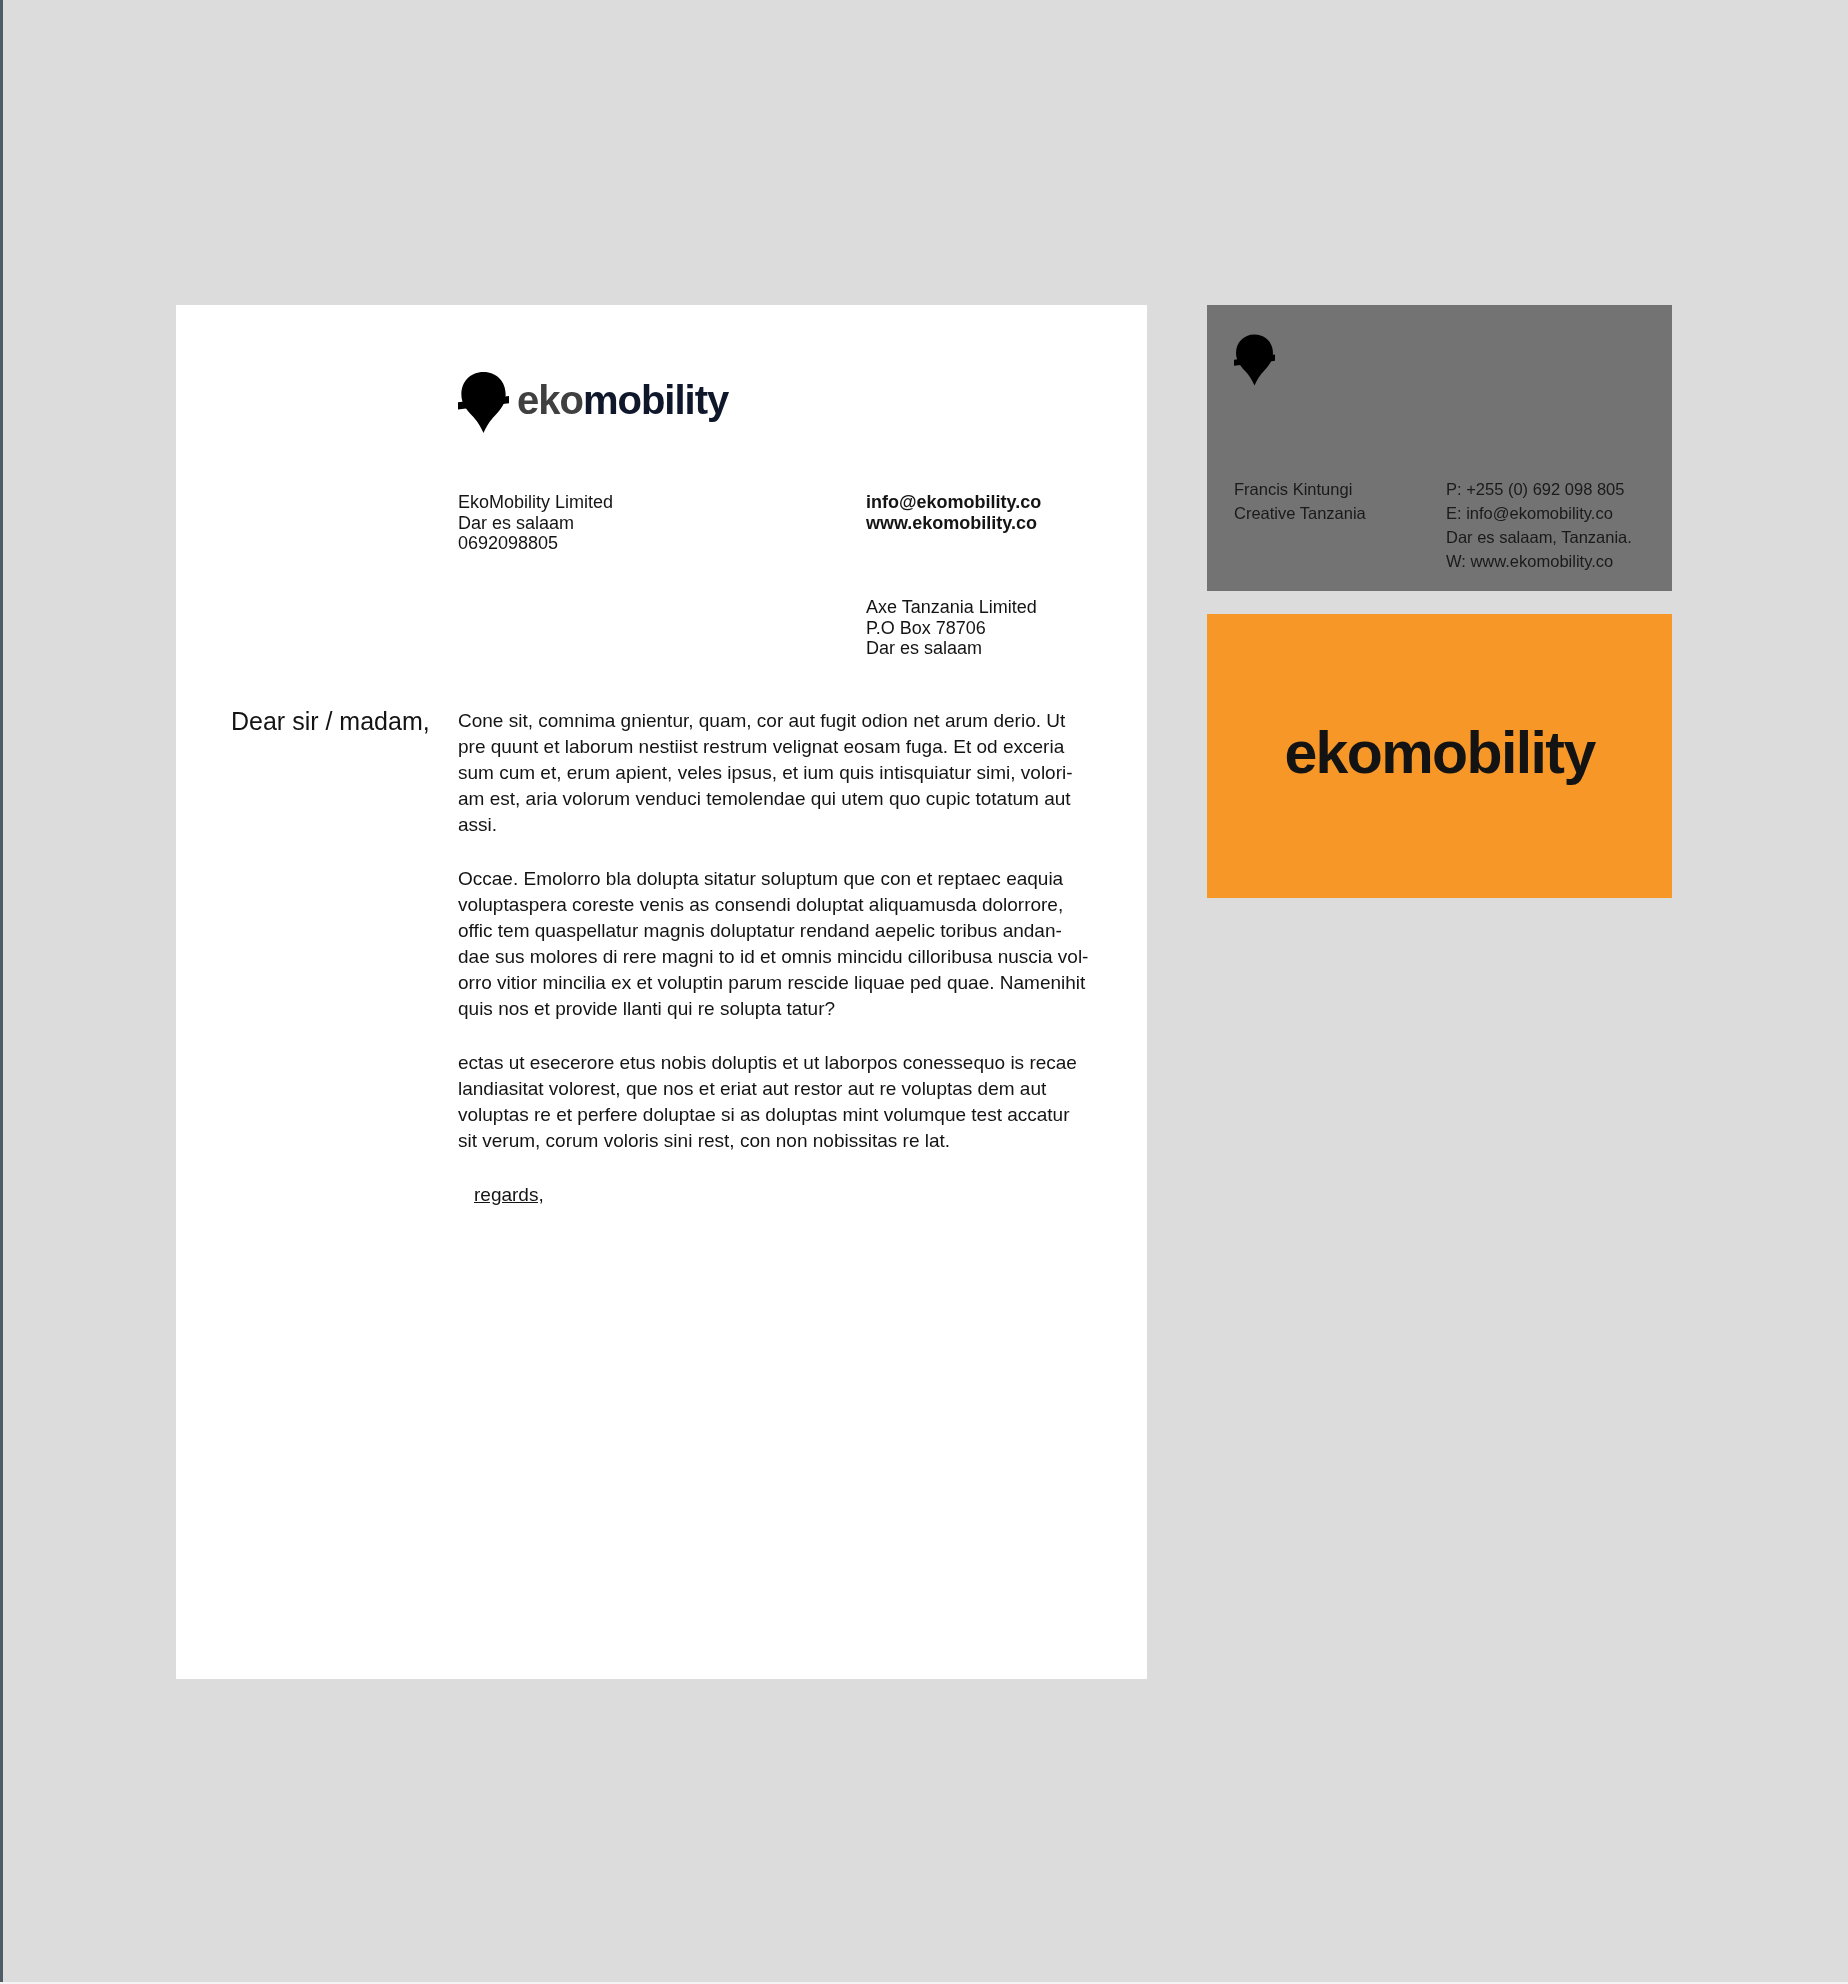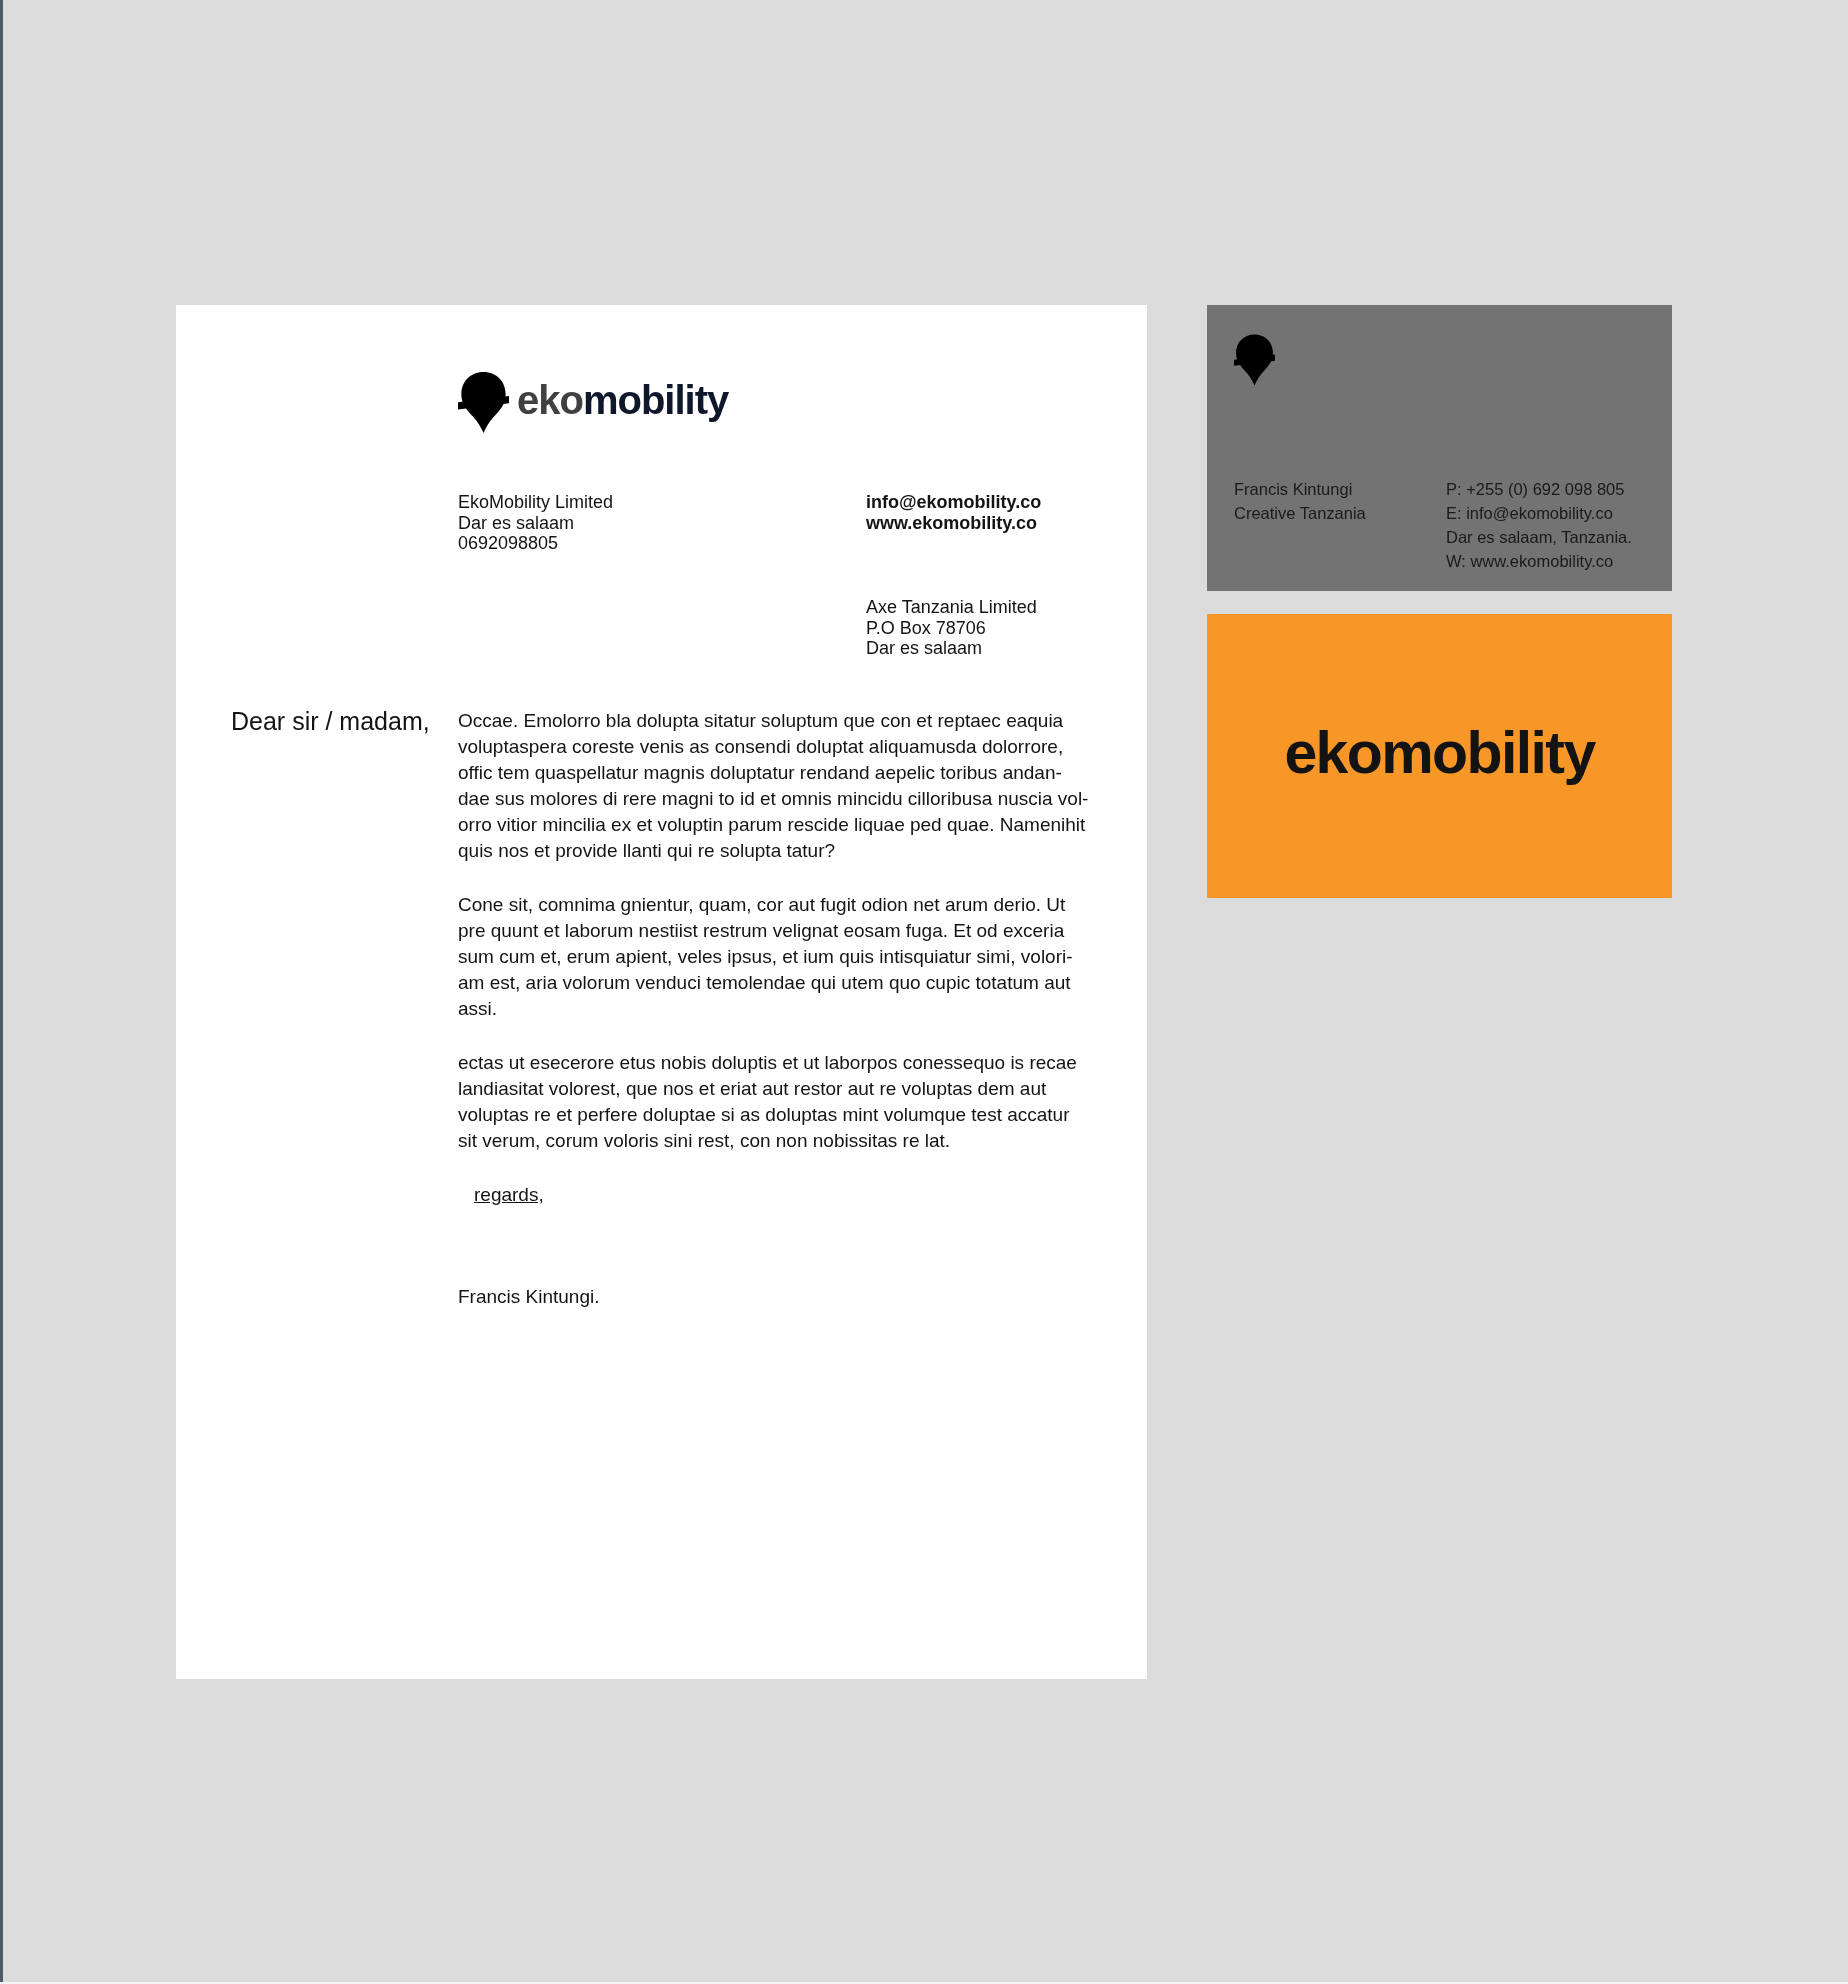--- a/index.html
+++ b/index.html
@@ -97,37 +97,36 @@
   <div class="contact-block pre">info@ekomobility.co
 www.ekomobility.co</div>
 
   <div class="recipient-block pre">Axe Tanzania Limited
 P.O Box 78706
 Dar es salaam</div>
 
   <div class="salutation">Dear sir / madam,</div>
 
   <div class="letter-body">
+    <p class="para pre">Cone sit, comnima gnientur, quam, cor aut fugit odion net arum derio. Ut
+pre quunt et laborum nestiist restrum velignat eosam fuga. Et od exceria
+sum cum et, erum apient, veles ipsus, et ium quis intisquiatur simi, volori-
+am est, aria volorum venduci temolendae qui utem quo cupic totatum aut
+assi.</p>
     <p class="para pre">Occae. Emolorro bla dolupta sitatur soluptum que con et reptaec eaquia
 voluptaspera coreste venis as consendi doluptat aliquamusda dolorrore,
 offic tem quaspellatur magnis doluptatur rendand aepelic toribus andan-
 dae sus molores di rere magni to id et omnis mincidu cilloribusa nuscia vol-
 orro vitior mincilia ex et voluptin parum rescide liquae ped quae. Namenihit
 quis nos et provide llanti qui re solupta tatur?</p>
-    <p class="para pre">Cone sit, comnima gnientur, quam, cor aut fugit odion net arum derio. Ut
-pre quunt et laborum nestiist restrum velignat eosam fuga. Et od exceria
-sum cum et, erum apient, veles ipsus, et ium quis intisquiatur simi, volori-
-am est, aria volorum venduci temolendae qui utem quo cupic totatum aut
-assi.</p>
     <p class="para pre">ectas ut esecerore etus nobis doluptis et ut laborpos conessequo is recae
 landiasitat volorest, que nos et eriat aut restor aut re voluptas dem aut
 voluptas re et perfere doluptae si as doluptas mint volumque test accatur
 sit verum, corum voloris sini rest, con non nobissitas re lat.</p>
     <p class="closing">regards,</p>
-    <p class="signature">Francis Kintungi.</p>
   </div>
 
 </div>
 
 <div class="card1">
   <svg class="card-pin" viewBox="0 0 100 128">
     <style>.bp path{fill:#131313}.bp .stripe{fill:#F79727}.bp .bolt{fill:#131313}</style>
     <g class="bp">
         <use href="#pin-mark"></use>
       </g>

